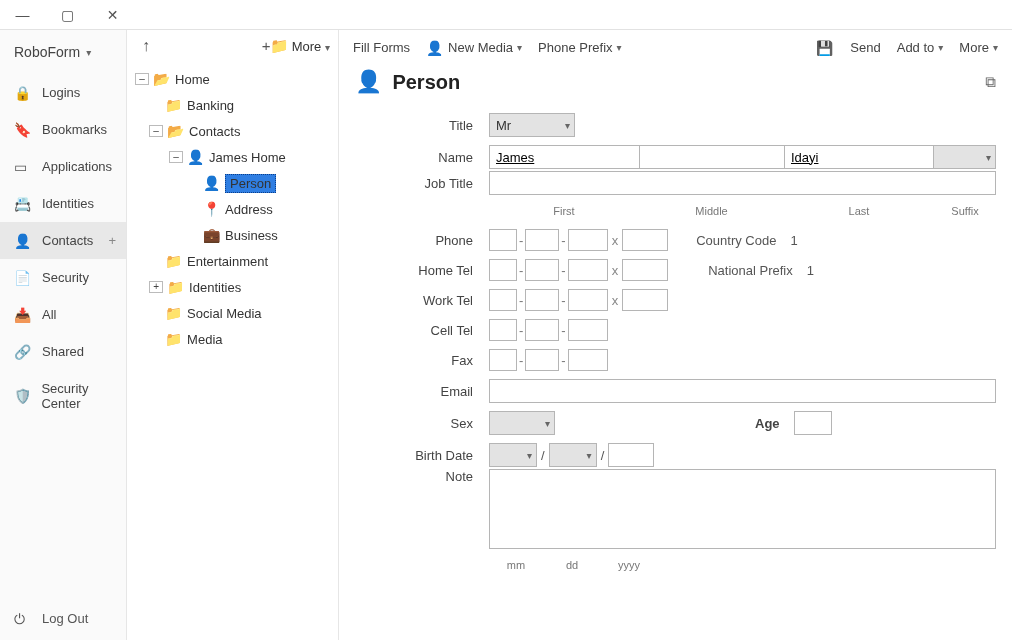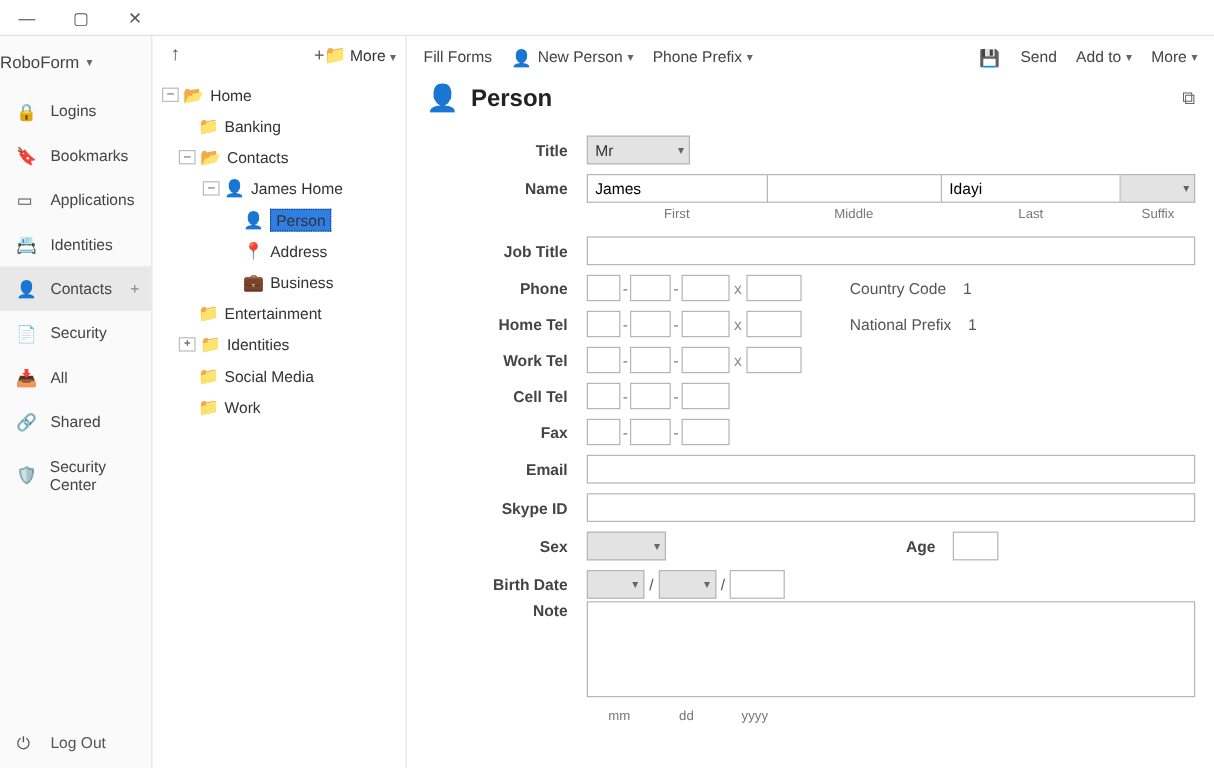--- a/index.html
+++ b/index.html
@@ -9,21 +9,21 @@
 .titlebar { height: 30px; display:flex; align-items:center; border-bottom:1px solid #e2e2e2; }
 .titlebar .left { display:flex; align-items:center; gap:6px; padding-left:8px; flex:1; }
 .titlebar .icon-app { width:16px; height:16px; background:#1aa81a; border-radius:2px; position:relative; }
 .titlebar .icon-app::after { content:""; position:absolute; left:3px; top:3px; width:10px; height:10px; background:#fff; border-radius:1px; }
 .titlebar .right { display:flex; }
 .winbtn { width:45px; height:30px; display:flex; align-items:center; justify-content:center; font-size:14px; color:#555; }
 
 
 .app { display:flex; height: calc(640px - 30px); }
 .leftpanel { width:142px; background:#fafafa; border-right:1px solid #e6e6e6; display:flex; flex-direction:column; }
-.leftpanel .topbtn { padding:14px 0; font-size:14px; color:#444; display:flex; align-items:center; gap:6px;text-align:center;}
+.leftpanel .topbtn { padding:14px 14px; font-size:14px; color:#444; display:flex; align-items:center; gap:6px;text-align:center;}
 .navlist { flex:1; }
 .navitem { display:flex; align-items:center; gap:10px; padding:11px 14px; cursor:pointer; color:#444; position:relative;}
 .navitem.active { background:#e8e8e8; }
 .navitem .plus { position:absolute; right:10px; color:#888; }
 .bottombtn { display:flex; align-items:center; gap:10px; padding:14px 14px; color:#555; }
 
 
 .treewrap { width:252px; border-right:1px solid #e6e6e6; display:flex; flex-direction:column; }
 .treebar { display:flex; align-items:center; gap:8px; padding: 7px 8px 5px 8px; }
 .treebar .up { font-size:16px; color:#555; width:22px; text-align:center; }
@@ -44,26 +44,26 @@
 .toolbar .spacer { flex:1; }
 .toolbar .dd { display:flex; align-items:center; gap:4px;}
 .chev { font-size:10px; color:#666; }
 .header { display:flex; align-items:center; gap:10px; padding:10px 16px 18px 16px; }
 .header .person-icon { font-size:22px; color:#2f7ee2; }
 .header h1 { font-size:20px; font-weight:600; color:#222; }
 .header .copy { margin-left:auto; font-size:15px; color:#666; }
 
 .form { padding: 0 16px 0 0; }
 .row { display:flex; align-items:center; margin-bottom:8px; }
-.row > label { width: 118px; text-align:right; padding-right:16px; font-weight:700; color:#444; margin-left:-28px;}
+.row > label { width: 118px; text-align:right; padding-right:16px; font-weight:400; color:#444; margin-left:-28px;}
 .inp { border:1px solid #b5b5b5; height:24px; padding:2px 6px; font-size:13px; background:#fff; }
 .sel-field { border:1px solid #b5b5b5; height:24px; background:#e3e3e3; display:flex; align-items:center; padding:0 4px 0 6px; }
 .sel-field .chev { margin-left:auto; }
 .namegrid { display:flex; gap:0; }
-.namegrid .inp { border-right:none; }
+.namegrid .inp { border-right:none;text-decoration:underline; }
 .namegrid .inp:last-of-type { border-right:1px solid #b5b5b5; }
 .sublabels { display:flex; margin-top:2px; font-size:11px; color:#777; }
 .sublabels span { text-align:center; }
 .small-inp { width:28px; height:22px; border:1px solid #b5b5b5; text-align:center; font-size:12px; }
 .phgrp { display:flex; align-items:center; gap:2px; }
 .phgrp .dash { color:#777; }
 .iconc { font-size:14px; line-height:1; display:inline-block; width:18px;}
 </style>
 </head>
 <body>
@@ -178,31 +178,31 @@
         <span class="tog">+</span>
         <span class="iconc">📁</span>
         <span class="lbl">Identities</span>
       </div>
       <div class="treerow" style="padding-left:30px">
         <span class="iconc">📁</span>
         <span class="lbl">Social Media</span>
       </div>
       <div class="treerow" style="padding-left:30px">
         <span class="iconc">📁</span>
-        <span class="lbl">Work</span>
+        <span class="lbl">Media</span>
       </div>
     </div>
   </div>
 
   <div class="rightwrap">
     <div class="toolbar">
       <span>Fill Forms</span>
       <span class="dd">
         <span class="iconc" style="color:#2f7ee2">👤</span>
-        <span>New Person</span>
+        <span>New Media</span>
         <span class="chev">▾</span>
       </span>
       <span class="dd">
         <span>Phone Prefix</span>
         <span class="chev">▾</span>
       </span>
       <span class="spacer"></span>
       <span class="iconc" style="color:#2f7ee2">💾</span>
       <span>Send</span>
       <span class="dd">
@@ -236,47 +236,47 @@
         <div class="namegrid">
           <input class="inp" style="width: 150px;" value="James">
           <input class="inp" style="width: 145px;" value="">
           <input class="inp" style="width: 150px;" value="Idayi">
           <div class="sel-field" style="width:62px;border-left:none">
             <span></span>
             <span class="chev">▾</span>
           </div>
         </div>
       </div>
+      <div class="row">
+        <label>Job Title</label>
+        <input class="inp" style="width: 507px;">
+      </div>
+
       <div class="row" style="margin-bottom:12px;">
         <label></label>
         <div class="sublabels">
           <span style="width:150px">First</span>
           <span style="width:145px">Middle</span>
           <span style="width:150px">Last</span>
           <span style="width:62px">Suffix</span>
         </div>
       </div>
 
       <div class="row">
-        <label>Job Title</label>
-        <input class="inp" style="width: 507px;">
-      </div>
-
-      <div class="row">
         <label>Phone</label>
         <div class="phgrp">
           <input class="small-inp" style="">
             <span class="dash">-</span>
           <input class="small-inp" style="width: 34px;">
             <span class="dash">-</span>
           <input class="small-inp" style="width: 40px;">
           <span style="color:#888;padding:0 2px">x</span>
           <input class="small-inp" style="width: 46px;">
         </div>
-        <span style="margin-left:40px;color:#555">Country Code</span>
+        <span style="margin-left:28px;color:#555">Country Code</span>
         <span style="margin-left:14px;color:#555">1</span>
       </div>
       <div class="row">
         <label>Home Tel</label>
         <div class="phgrp">
           <input class="small-inp" style="">
             <span class="dash">-</span>
           <input class="small-inp" style="width: 34px;">
             <span class="dash">-</span>
           <input class="small-inp" style="width: 40px;">
@@ -314,24 +314,20 @@
           <input class="small-inp" style="">
             <span class="dash">-</span>
           <input class="small-inp" style="width: 34px;">
             <span class="dash">-</span>
           <input class="small-inp" style="width: 40px;">
         </div>
       </div>
 
       <div class="row">
         <label>Email</label>
-        <input class="inp" style="width: 507px;">
-      </div>
-      <div class="row">
-        <label>Skype ID</label>
         <input class="inp" style="width: 507px;">
       </div>
 
       <div class="row">
         <label>Sex</label>
         <div class="sel-field" style="width:66px">
           <span></span>
           <span class="chev">▾</span>
         </div>
         <label style="width:auto;margin-left:200px;font-weight:600;color:#444;padding-right:14px">Age</label>

